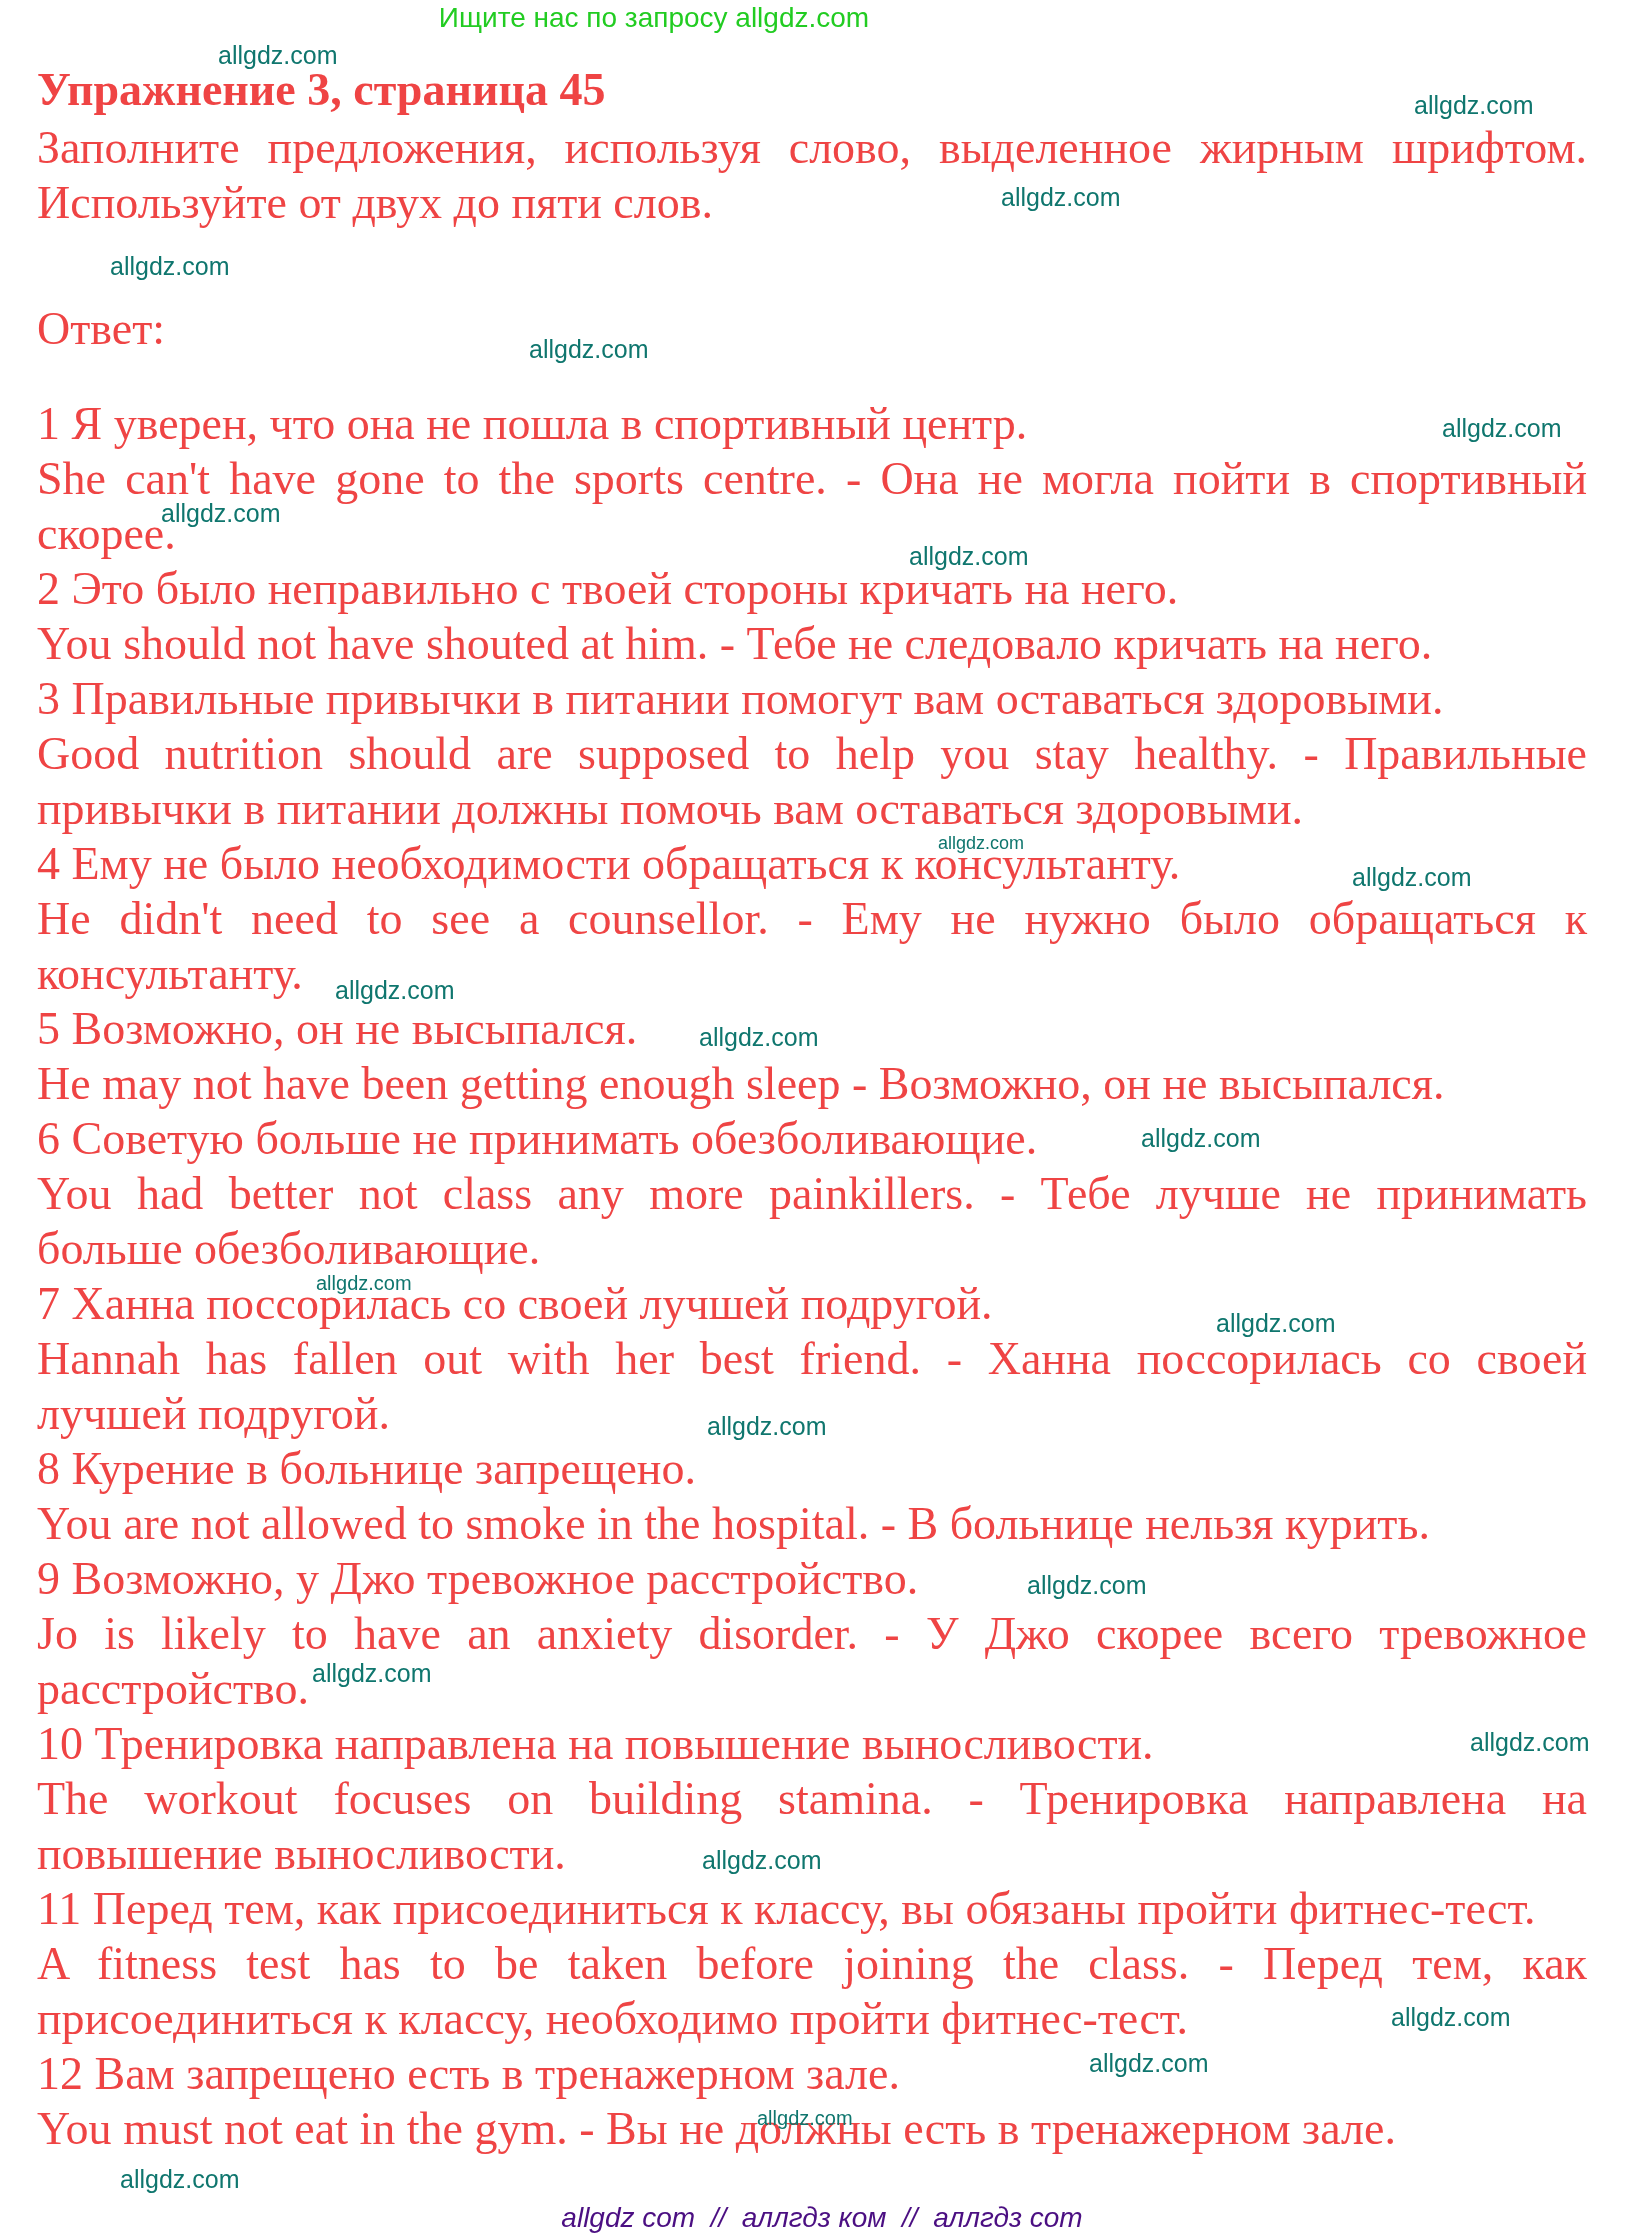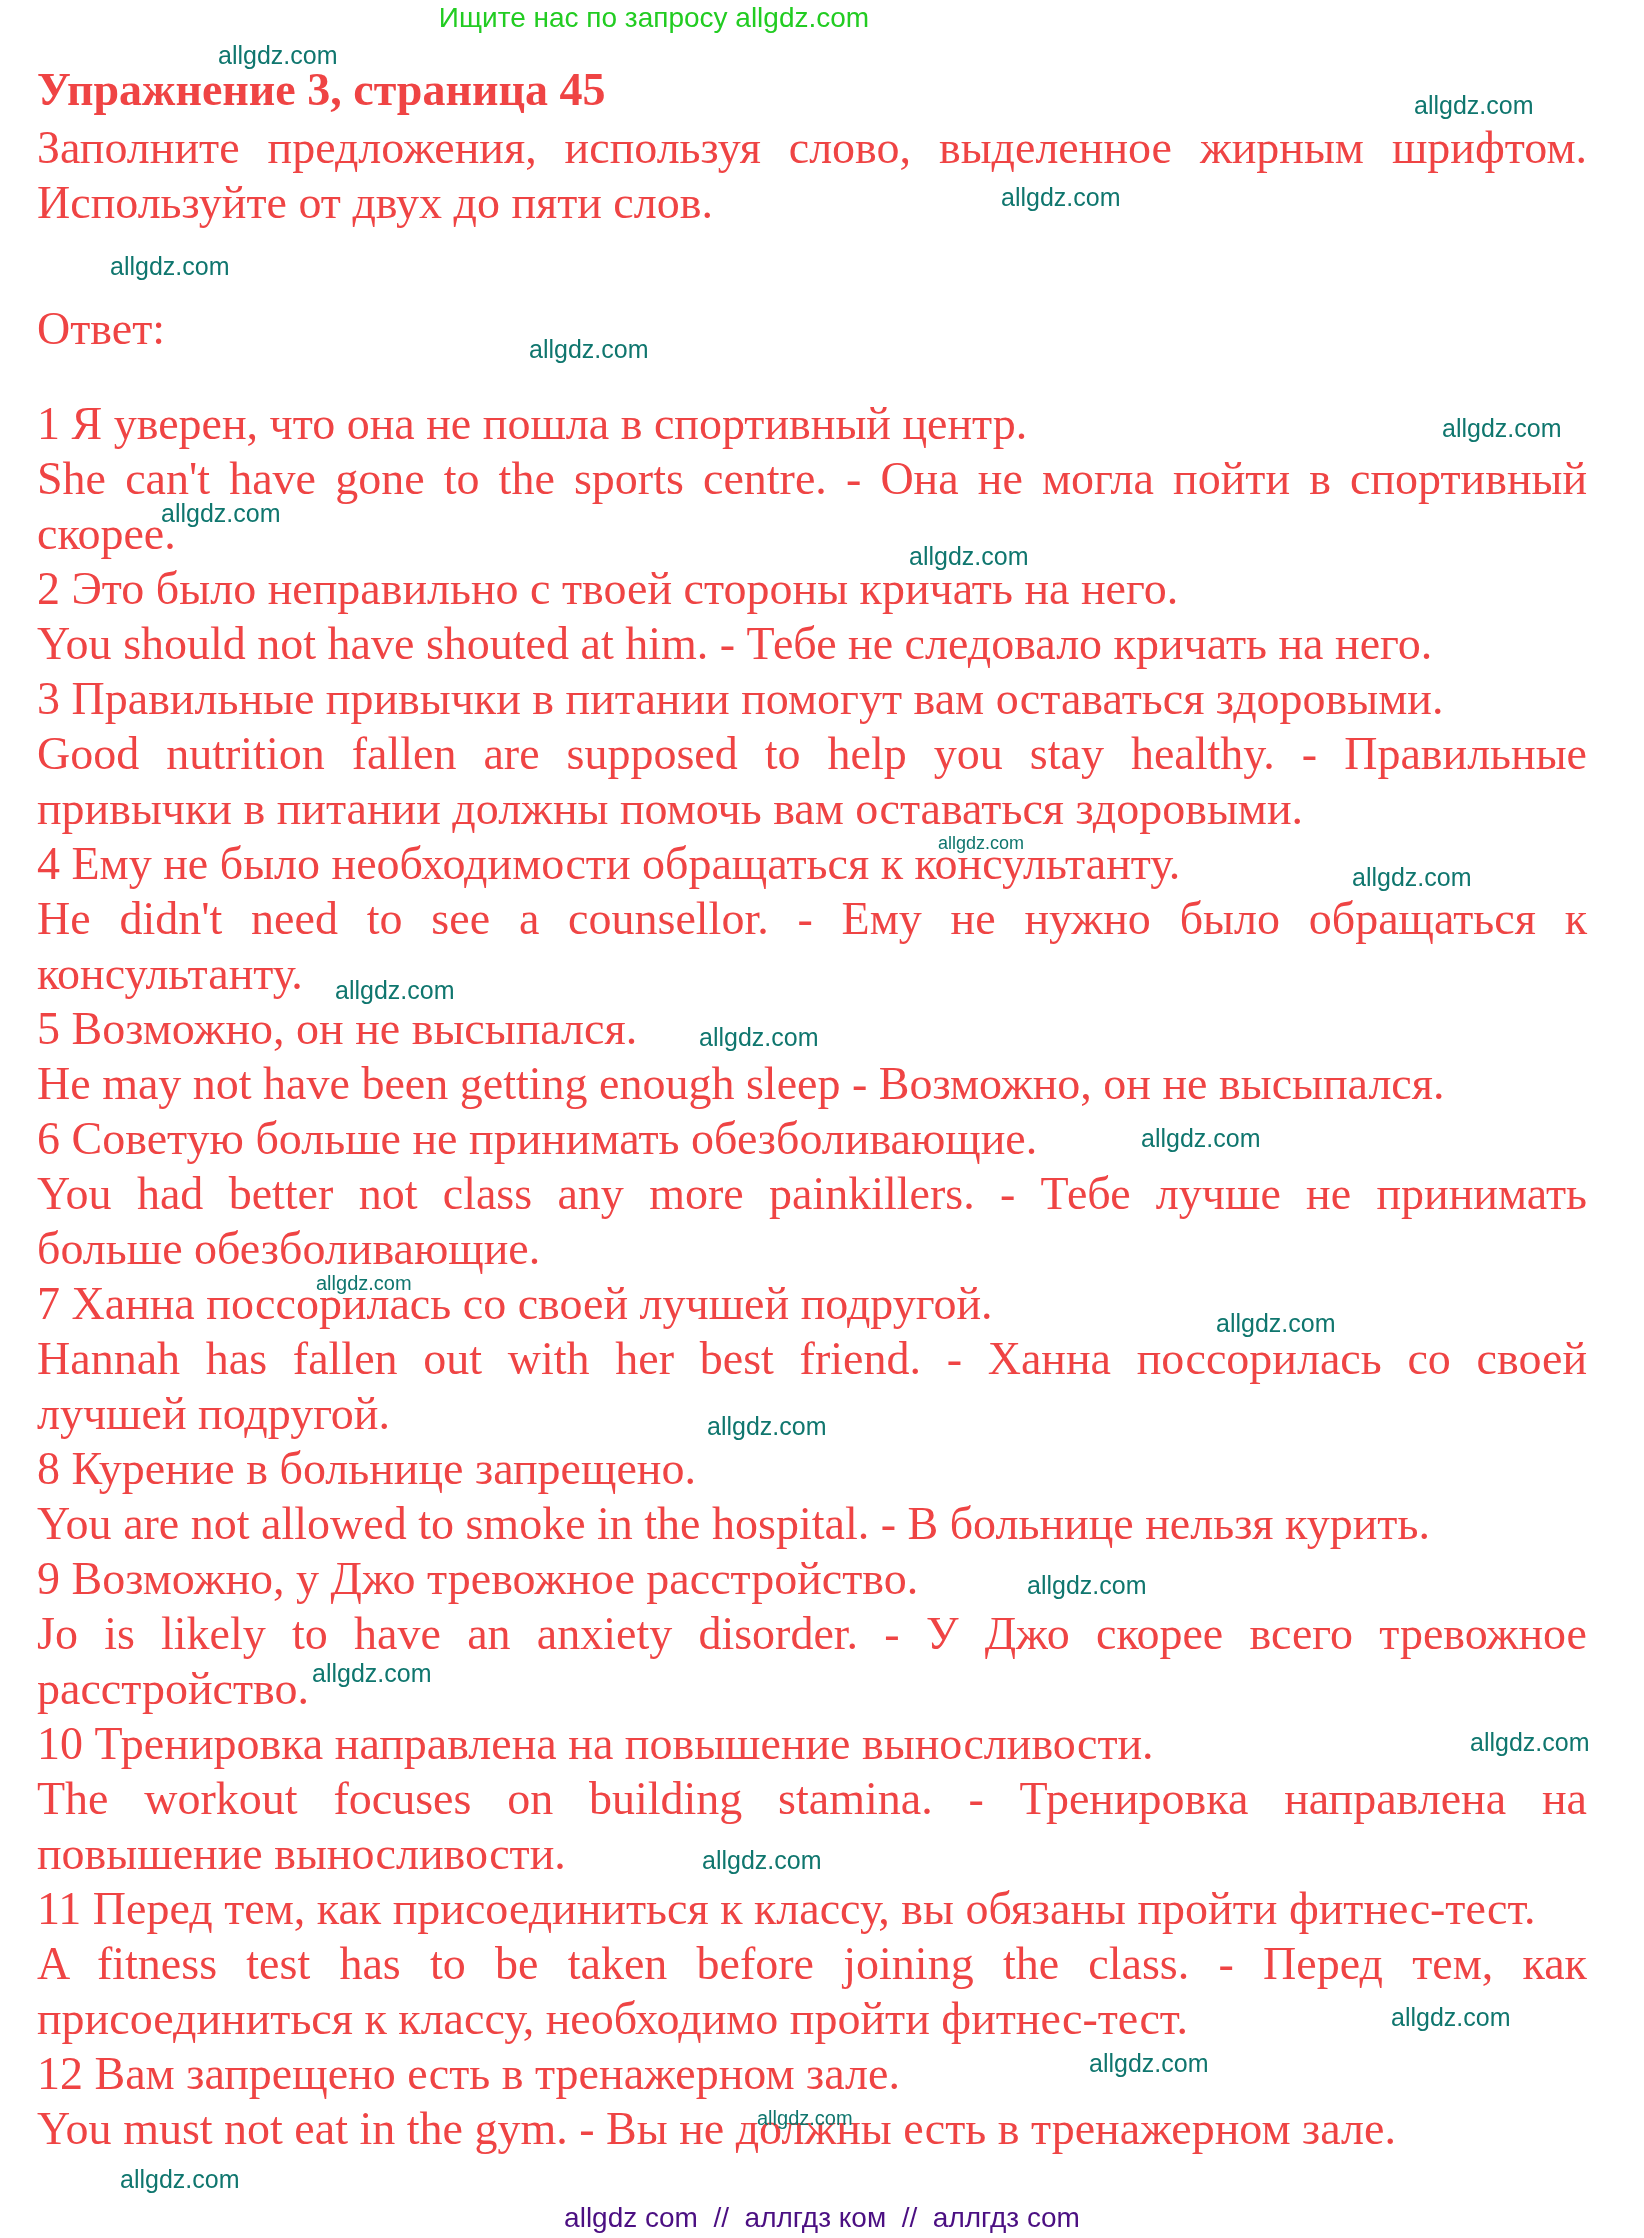--- a/index.html
+++ b/index.html
@@ -5,21 +5,21 @@
   html, body { margin:0; padding:0; background:#ffffff; }
   body { width:1644px; height:2239px; position:relative; overflow:hidden; }
   .serif { font-family: "Liberation Serif", "DejaVu Serif", serif; color:#ef4444; }
   .sans { font-family: "Liberation Sans", "DejaVu Sans", sans-serif; }
   .top-banner { position:absolute; top:0; left:0; width:1308px; text-align:center; font-size:28px; line-height:36px; }
   .title { position:absolute; left:37px; top:63px; font-size:46px; font-weight:bold; line-height:53px; }
   .para { position:absolute; left:37px; width:1550px; font-size:46px; line-height:55px; text-align:justify; }
   .line { display:block; white-space:nowrap; }
   .line.just { text-align:justify; text-align-last:justify; white-space:normal; }
   .wm { position:absolute; font-size:25px; color:#0f766e; line-height:28px; }
-  .footer { position:absolute; left:0; top:2201px; width:1644px; text-align:center; font-size:28px; line-height:33px; }
+  .footer { position:absolute; left:0; top:2201px; width:1644px; text-align:center; font-size:28px; line-height:33px;font-style:italic; }
   b { font-weight:normal; }
 </style>
 </head>
 <body>
 
 <div class="top-banner sans" style="color:#22cc22;">Ищите нас по запросу allgdz.com</div>
 
 <div class="wm sans" style="left:218px;top:41px;">allgdz.com</div>
 <div class="title serif">Упражнение 3, страница 45</div>
 <div class="wm sans" style="left:1414px;top:91px;">allgdz.com</div>
@@ -39,21 +39,21 @@
 <div class="para serif" style="top:396px;">
 
   <span class="line">1 Я уверен, что она не пошла в спортивный центр.</span>
   <span class="line just"><span>She </span><b>can't have gone</b><span> to the sports centre. - Она не могла пойти в спортивный</span></span>
   <span class="line">скорее.</span>
 
   <span class="line">2 Это было неправильно с твоей стороны кричать на него.</span>
   <span class="line"><span>You </span><b>should not have shouted</b><span> at him. - Тебе не следовало кричать на него.</span></span>
 
   <span class="line">3 Правильные привычки в питании помогут вам оставаться здоровыми.</span>
-  <span class="line just"><span>Good nutrition fallen </span><b>are supposed to help</b><span> you stay healthy. - Правильные</span></span>
+  <span class="line just"><span>Good nutrition should </span><b>are supposed to help</b><span> you stay healthy. - Правильные</span></span>
   <span class="line">привычки в питании должны помочь вам оставаться здоровыми.</span>
 
   <span class="line">4 Ему не было необходимости обращаться к консультанту.</span>
   <span class="line just"><span>He </span><b>didn't need to see</b><span> a counsellor. - Ему не нужно было обращаться к</span></span>
   <span class="line">консультанту.</span>
 
   <span class="line">5 Возможно, он не высыпался.</span>
   <span class="line"><span>He </span><b>may not have been</b><span> getting enough sleep - Возможно, он не высыпался.</span></span>
 
   <span class="line">6 Советую больше не принимать обезболивающие.</span>

